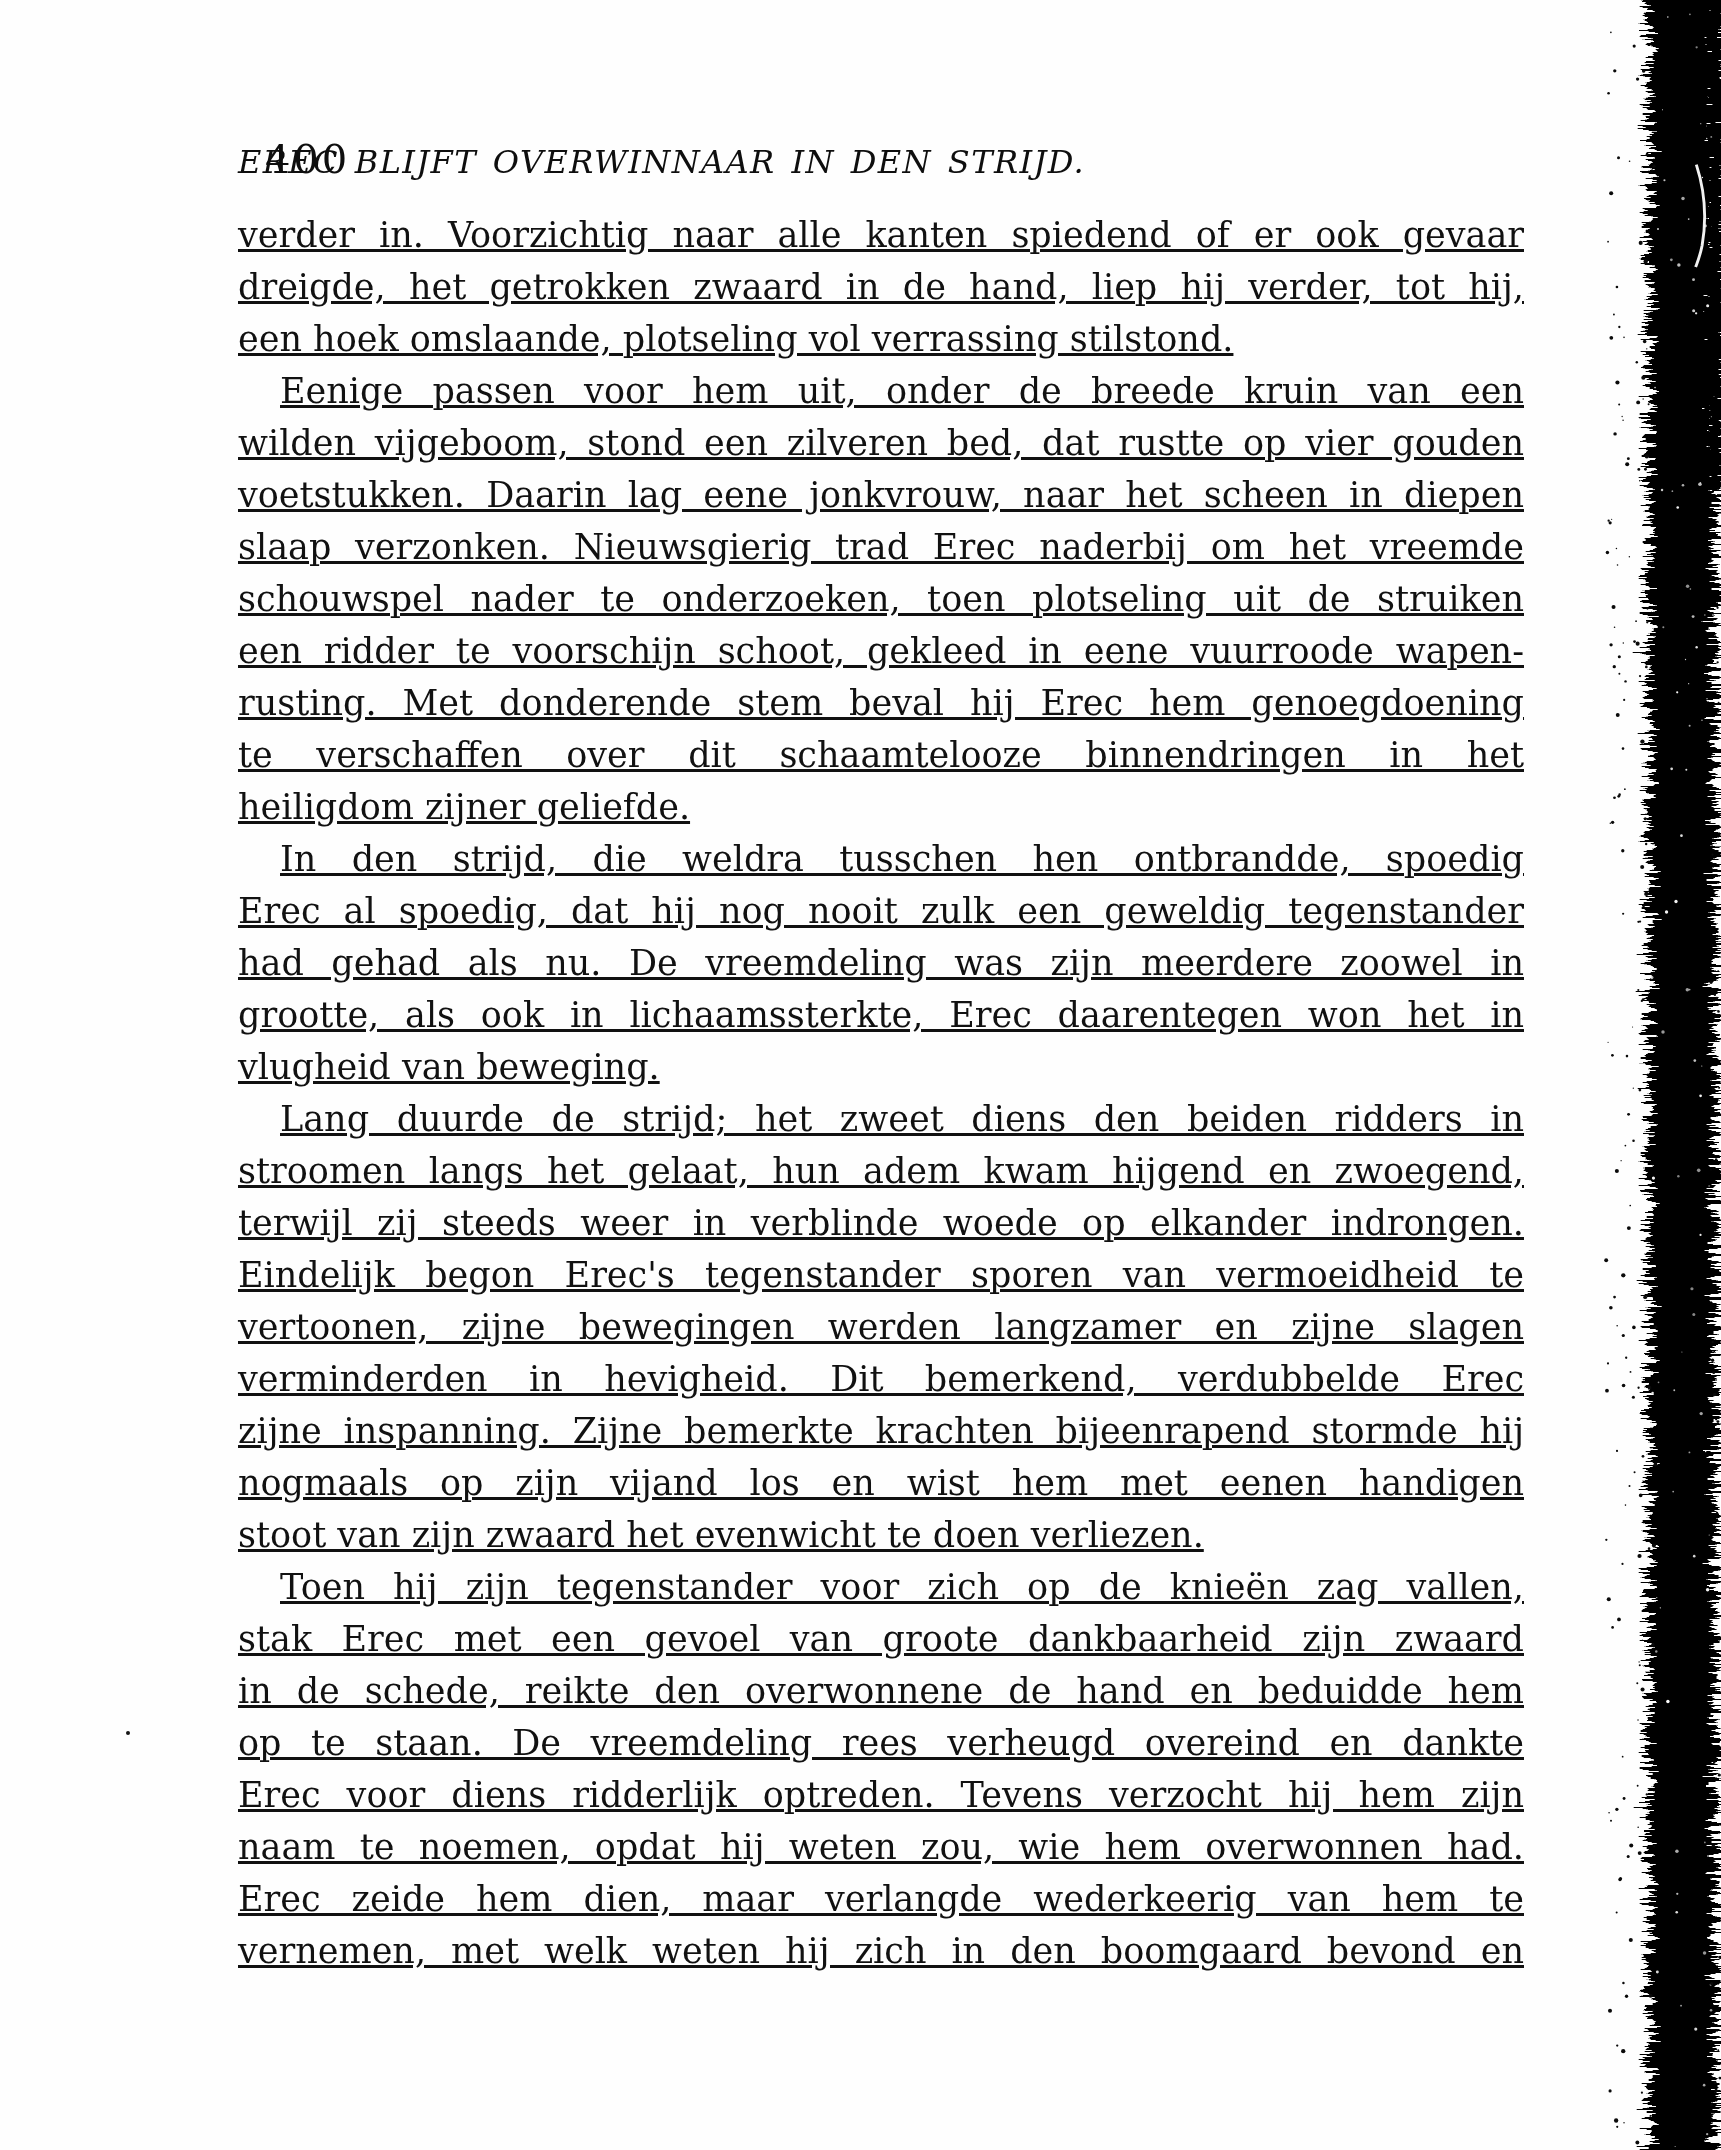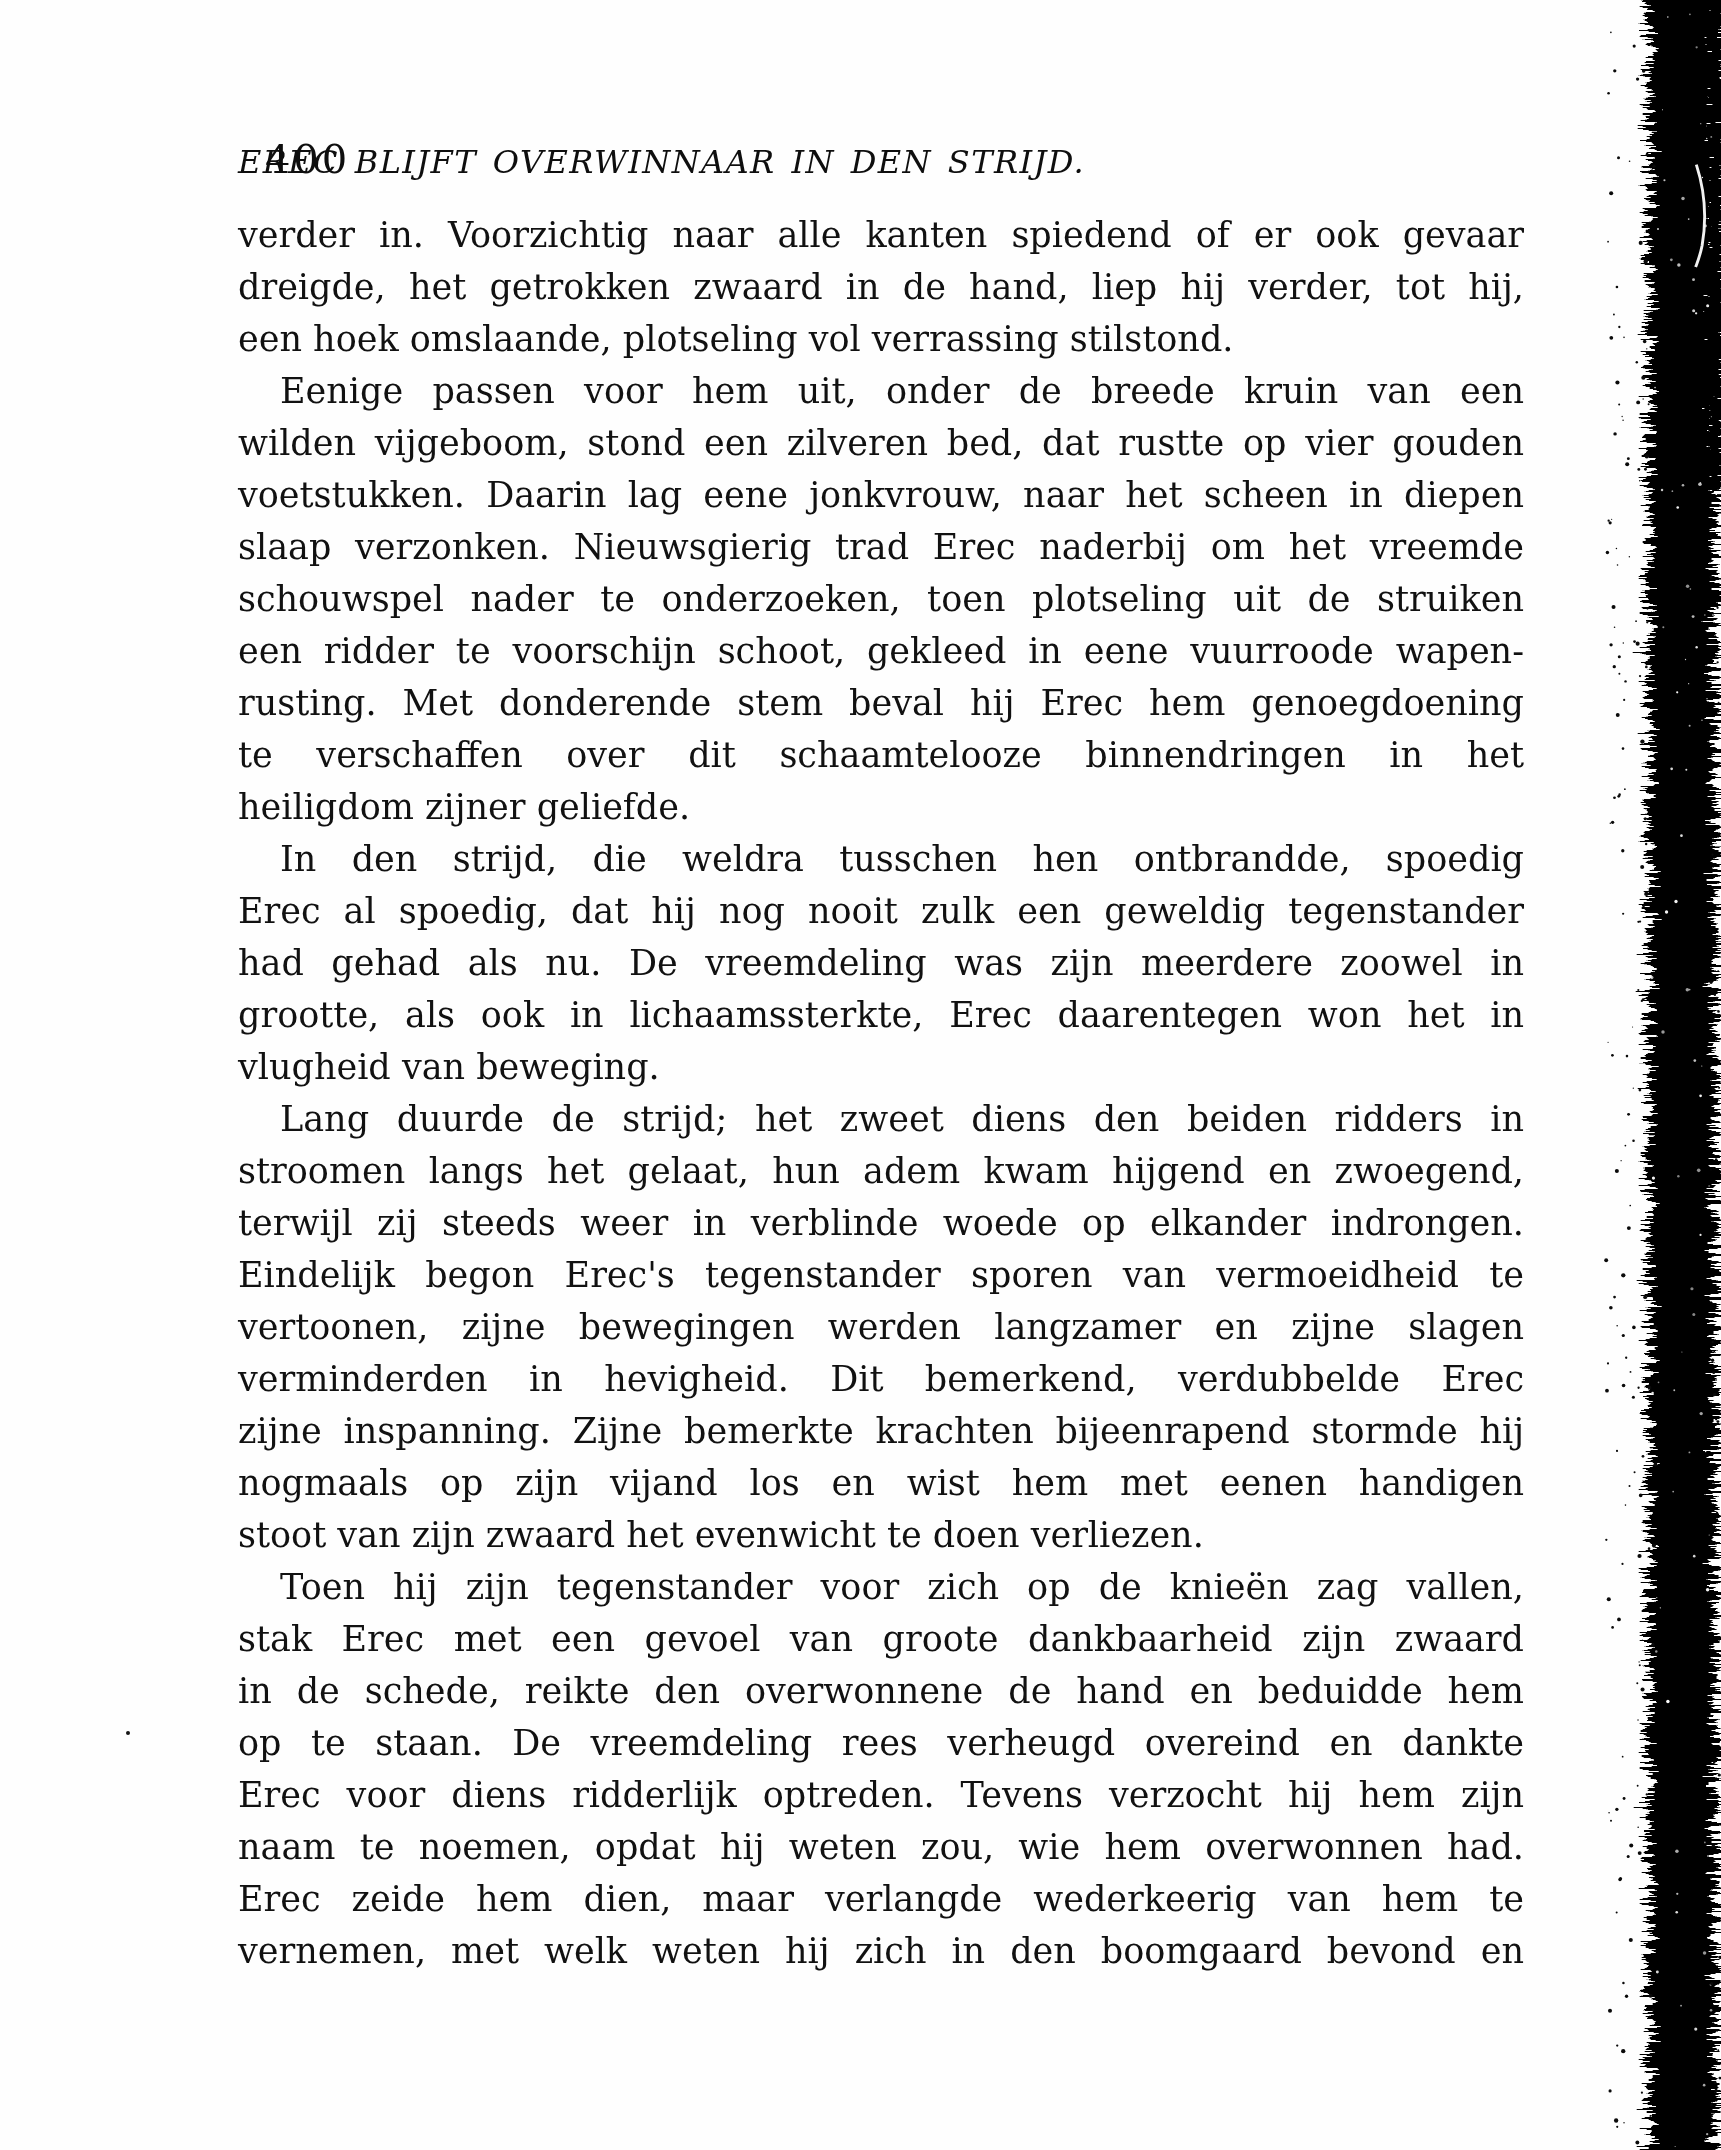--- a/index.html
+++ b/index.html
@@ -40,20 +40,21 @@
     width: 1286px;
     font-size: 35px;
     color: #111111;
   }
   .text-line {
     height: 52px;
     line-height: 52px;
     text-align: justify;
     text-align-last: justify;
     white-space: nowrap; 
+    text-decoration: underline;
   }
   .text-line.no-just { text-align-last: left; }
   .text-line.indent { text-indent: 42px; }
   .margin-dot {
     position: absolute;
     left: 126px; top: 1731px;
     width: 4.3px; height: 4.3px;
     background: #151515;
     border-radius: 50%;
   }

